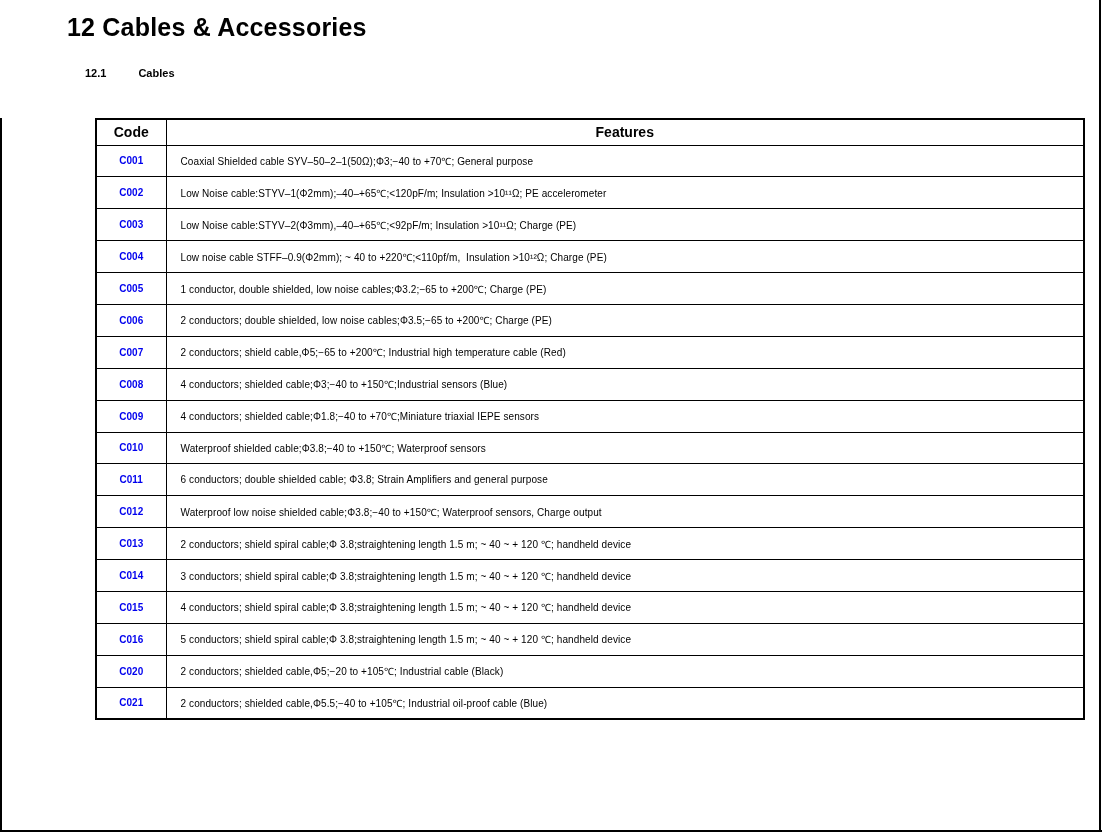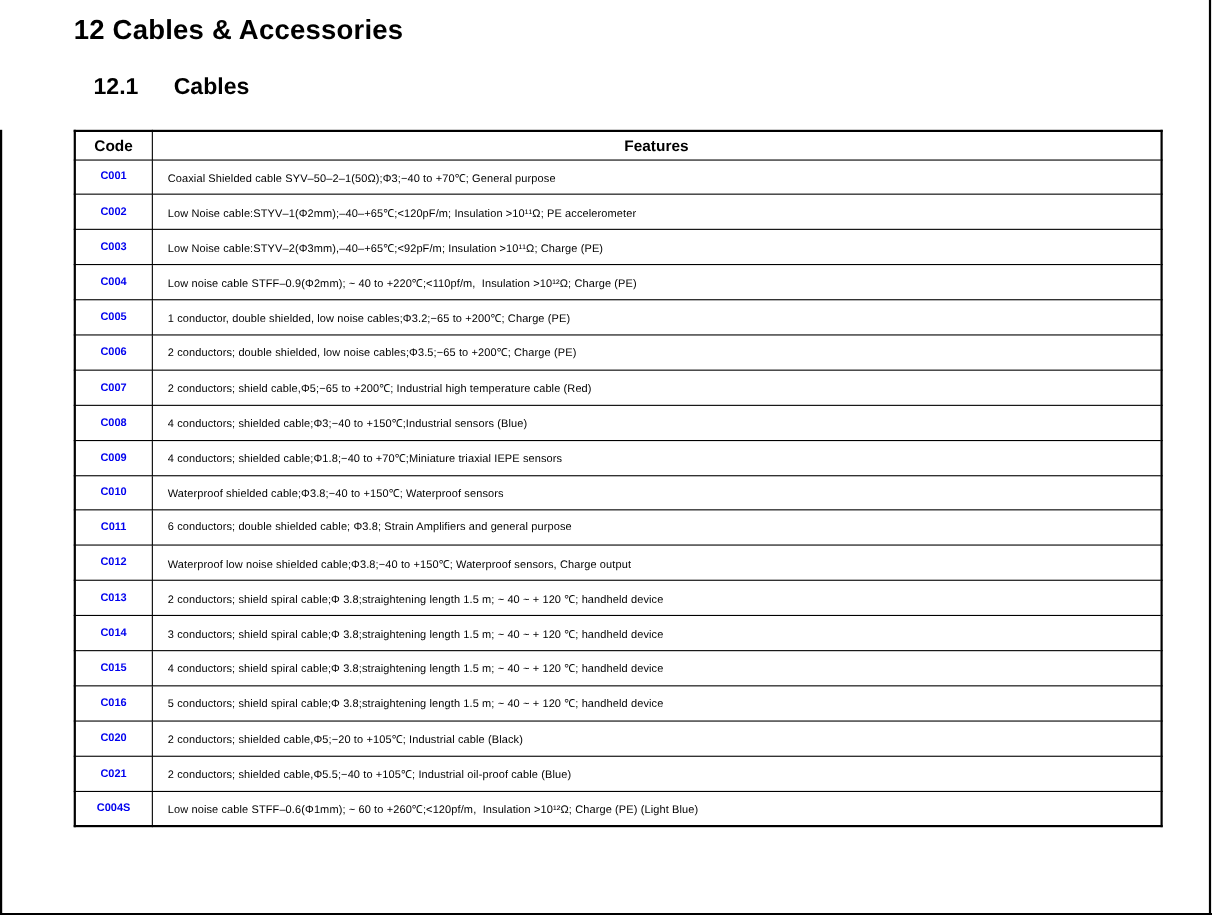--- a/index.html
+++ b/index.html
@@ -23,35 +23,36 @@
     position: absolute;
     left: 67px; top: 13px;
     font-size: 25px;
     font-weight: bold;
     letter-spacing: 0.2px;
     white-space: nowrap;
   }
   .section-heading {
     position: absolute;
     left: 85px; top: 67px;
-    font-size: 21px;
+    font-size: 11px;
     font-weight: bold;
     white-space: nowrap;
   }
   .section-heading .sec-title { margin-left: 32px; }
 
   table.cables {
     position: absolute;
     left: 67px; top: 118px;
     width: 990px;
     border-collapse: collapse;
     table-layout: fixed;
   }
   table.cables, table.cables th, table.cables td {
     border: 1px solid #000;
+    margin-left: 28px;
   }
   table.cables { border: 2px solid #000; }
   col.code-col { width: 70px; }
   th {
     height: 26px;
     font-size: 14px;
     font-weight: bold;
     text-align: center;
     vertical-align: middle;
   }
@@ -179,18 +180,14 @@
   <tr>
     <td class="code">C020</td>
     <td class="feat">2 conductors; shielded cable,Φ5;−20 to +105℃; Industrial cable (Black)</td>
   </tr>
 
   <tr>
     <td class="code">C021</td>
     <td class="feat">2 conductors; shielded cable,Φ5.5;−40 to +105℃; Industrial oil-proof cable (Blue)</td>
   </tr>
 
-  <tr>
-    <td class="code">C004S</td>
-    <td class="feat">Low noise cable STFF–0.6(Φ1mm); ~ 60 to +260℃;&lt;120pf/m,  Insulation &gt;10¹²Ω; Charge (PE) (Light Blue)</td>
-  </tr>
 </tbody>
 </table>
 
 </body></html>

